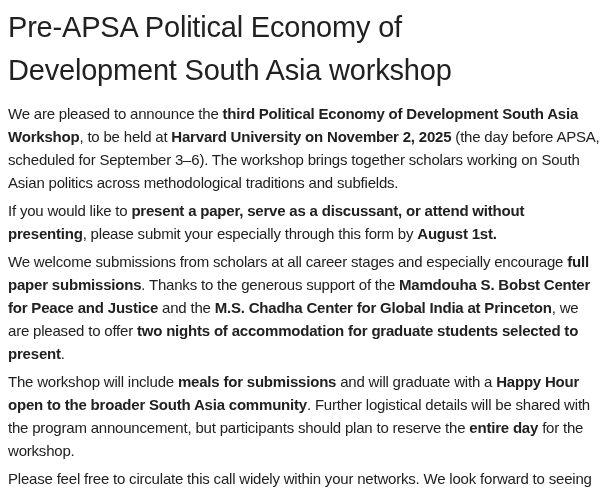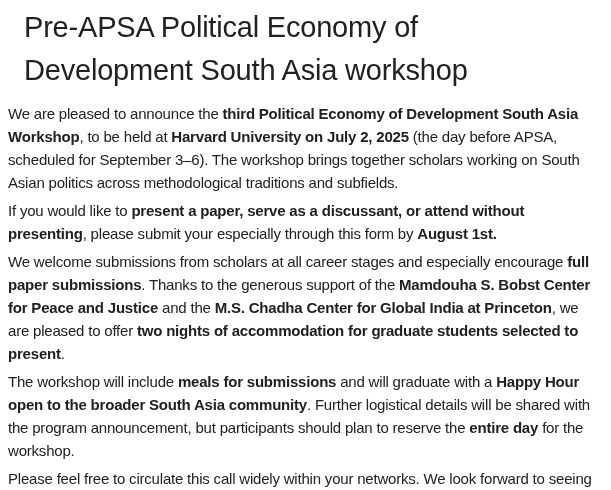--- a/index.html
+++ b/index.html
@@ -14,21 +14,21 @@
     font-family: "Liberation Sans", "DejaVu Sans", sans-serif;
     color: #212121;
     -webkit-font-smoothing: antialiased;
   }
   main.doc {
     padding: 6px 8px 0 8px;
     box-sizing: border-box;
     width: 611px;
   }
   h1.doc-title {
-    margin: 0 0 10px 16px;
+    margin: 0 0 10px 0;
     max-width: 560px;
     font-size: 29px;
     font-weight: 400;
     line-height: 43px;
     letter-spacing: -0.2px;
     color: #212121;
   }
   .paragraphs p {
     margin: 0 0 5px 0;
     max-width: 596px;
@@ -41,19 +41,19 @@
   .paragraphs p strong {
     font-weight: 700;
   }
 </style>
 </head>
 <body>
 
 <main class="doc">
   <h1 class="doc-title">Pre-APSA Political Economy of Development South Asia workshop</h1>
   <div class="paragraphs" id="paragraphs">
-      <p><span>We are pleased to announce the </span><strong>third Political Economy of Development South Asia Workshop</strong><span>, to be held at </span><strong>Harvard University on July 2, 2025</strong><span> (the day before APSA, scheduled for September 3–6). The workshop brings together scholars working on South Asian politics across methodological traditions and subfields.</span></p>
+      <p><span>We are pleased to announce the </span><strong>third Political Economy of Development South Asia Workshop</strong><span>, to be held at </span><strong>Harvard University on November 2, 2025</strong><span> (the day before APSA, scheduled for September 3–6). The workshop brings together scholars working on South Asian politics across methodological traditions and subfields.</span></p>
       <p><span>If you would like to </span><strong>present a paper, serve as a discussant, or attend without presenting</strong><span>, please submit your especially through this form by </span><strong>August 1st.</strong></p>
       <p><span>We welcome submissions from scholars at all career stages and especially encourage </span><strong>full paper submissions</strong><span>. Thanks to the generous support of the </span><strong>Mamdouha S. Bobst Center for Peace and Justice</strong><span> and the </span><strong>M.S. Chadha Center for Global India at Princeton</strong><span>, we are pleased to offer </span><strong>two nights of accommodation for graduate students selected to present</strong><span>.</span></p>
       <p><span>The workshop will include </span><strong>meals for submissions</strong><span> and will graduate with a </span><strong>Happy Hour open to the broader South Asia community</strong><span>. Further logistical details will be shared with the program announcement, but participants should plan to reserve the </span><strong>entire day</strong><span> for the workshop.</span></p>
       <p><span>Please feel free to circulate this call widely within your networks. We look forward to seeing many of you in Cambridge!</span></p>
     </div>
 </main>
 
 </body></html>

